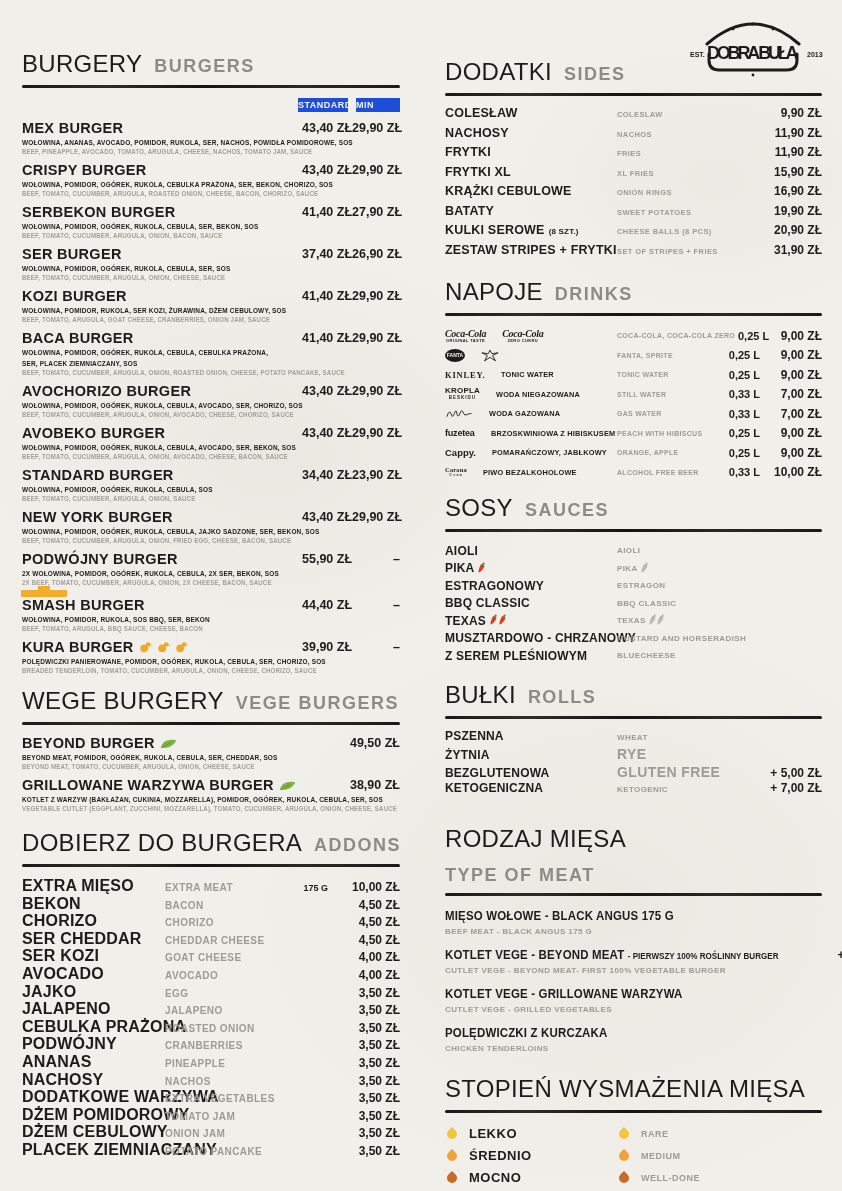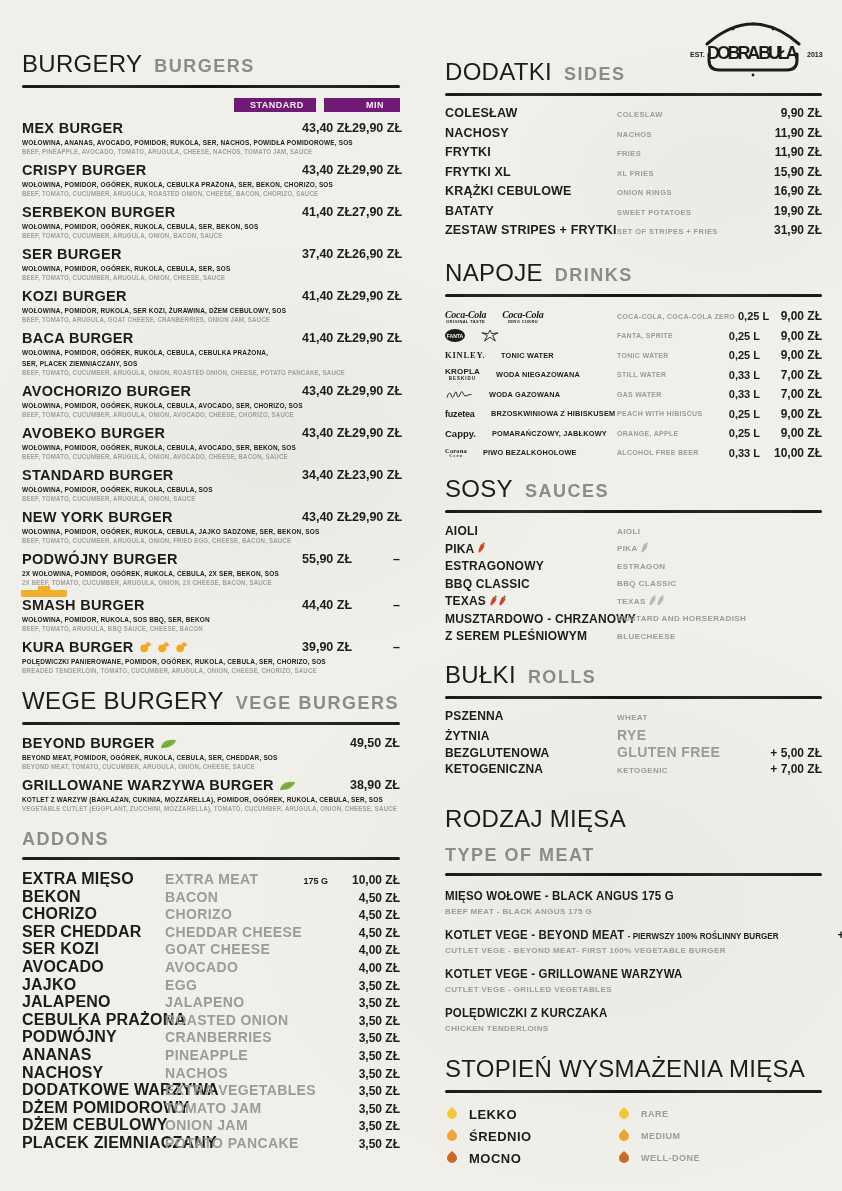--- a/index.html
+++ b/index.html
@@ -14,41 +14,41 @@
   .col-right{left:445px;top:14px;width:377px;}
 
   .sec-head{display:flex;align-items:baseline;gap:12px;white-space:nowrap;}
   .sec-pl{font-size:24px;font-weight:normal;letter-spacing:.3px;}
   .sec-en{font-size:18px;font-weight:bold;color:#8c8b86;letter-spacing:1.5px;}
   .rough{height:3px;margin:7px 0 10px;border-radius:2px;
     background:linear-gradient(90deg,#1b1a18 0%,#2e2d29 22%,#151412 48%,#2a2925 74%,#1b1a18 100%);}
 
   
   .badge-row{display:flex;justify-content:flex-end;gap:8px;margin:4px 0 8px;}
-  .badge{background:#701a75;color:#f4f3ee;font-weight:bold;font-size:9px;letter-spacing:.5px;
-         width:50px;text-align:right;padding:2px 16px;}
+  .badge{background:#1d4ed8;color:#f4f3ee;font-weight:bold;font-size:9px;letter-spacing:.5px;
+         width:50px;text-align:left;padding:2px 0;}
   .badge.min{width:44px;}
   .b-item{margin-bottom:6px;}
   .b-top{display:flex;align-items:center;line-height:16px;}
   .b-name{flex:1;display:flex;align-items:center;gap:5px;font-size:14.5px;font-weight:bold;
           letter-spacing:.3px;position:relative;white-space:nowrap;}
   .b-price{width:50px;text-align:right;font-size:12.5px;font-weight:bold;white-space:nowrap;}
   .b-price.min{width:48px;}
   .b-price.wide{width:98px;}
   .b-pl{font-size:7.6px;font-weight:bold;letter-spacing:.2px;margin-top:2px;line-height:9px;
         white-space:nowrap;transform:scaleX(.85);transform-origin:0 50%;width:max-content;}
   .b-en{font-size:7.2px;font-weight:bold;color:#a09f99;letter-spacing:.2px;margin-top:1px;line-height:8px;
         white-space:nowrap;transform:scaleX(.85);transform-origin:0 50%;width:max-content;}
   .smash-press{position:absolute;top:-7px;left:-1px;width:46px;height:7px;background:#f1ae2b;border-radius:1px;}
   .smash-press::after{content:"";position:absolute;top:-4px;left:17px;width:12px;height:4px;background:#f1ae2b;}
 
   
   .a-row{display:flex;align-items:baseline;height:17.6px;}
   .a-pl{width:143px;flex-shrink:0;font-size:16px;font-weight:bold;white-space:nowrap;letter-spacing:.2px;}
-  .a-en{flex:1;font-size:14px;font-weight:bold;color:#9c9b95;letter-spacing:.4px;white-space:nowrap;}
+  .a-en{flex:1;font-size:10px;font-weight:bold;color:#9c9b95;letter-spacing:.4px;white-space:nowrap;}
   .a-wt{font-size:9px;font-weight:bold;margin-right:12px;text-align:right;}
   .a-price{width:60px;text-align:right;font-size:12px;font-weight:bold;white-space:nowrap;}
 
   
   .s-row{display:flex;align-items:baseline;height:19.5px;}
   .s-pl{width:172px;flex-shrink:0;font-size:12.5px;font-weight:bold;white-space:nowrap;letter-spacing:.2px;
         display:flex;align-items:baseline;gap:4px;}
   .s-note{font-size:8px;font-weight:bold;}
   .s-en{flex:1;font-size:7.5px;font-weight:bold;color:#9c9b95;letter-spacing:.4px;white-space:nowrap;}
   .s-price{text-align:right;font-size:12px;font-weight:bold;white-space:nowrap;}
@@ -314,20 +314,21 @@
               <path d="M2 11 Q8 9 13 4" stroke="#5a8f2e" stroke-width="1" fill="none"></path>
             </svg>
         </span>
           <span class="b-price wide">38,90 ZŁ</span>
         </div>
       <div class="b-pl">KOTLET Z WARZYW (BAKŁAŻAN, CUKINIA, MOZZARELLA), POMIDOR, OGÓREK, RUKOLA, CEBULA, SER, SOS</div>
       <div class="b-en">VEGETABLE CUTLET (EGGPLANT, ZUCCHINI, MOZZARELLA), TOMATO, CUCUMBER, ARUGULA, ONION, CHEESE, SAUCE</div>
     </div>
 
     <div class="sec-head mt-md">
+      <span class="sec-pl">DOBIERZ DO BURGERA</span>
       <span class="sec-en">ADDONS</span>
     </div>
     <div class="rough"></div>
 
     <div class="a-row">
         <span class="a-pl">EXTRA MIĘSO</span>
         <span class="a-en">EXTRA MEAT</span>
         <span class="a-wt">175 G</span>
         <span class="a-price">10,00 ZŁ</span>
       </div>
@@ -465,20 +466,28 @@
       </div>
     <div class="s-row">
         <span class="s-pl">
           <span>BATATY</span>
         </span>
         <span class="s-en">SWEET POTATOES</span>
         <span class="s-price">19,90 ZŁ</span>
       </div>
     <div class="s-row">
         <span class="s-pl">
+          <span>KULKI SEROWE</span>
+          <span class="s-note">(8 SZT.)</span>
+        </span>
+        <span class="s-en">CHEESE BALLS (8 PCS)</span>
+        <span class="s-price">20,90 ZŁ</span>
+      </div>
+    <div class="s-row">
+        <span class="s-pl">
           <span>ZESTAW STRIPES + FRYTKI</span>
         </span>
         <span class="s-en">SET OF STRIPES + FRIES</span>
         <span class="s-price">31,90 ZŁ</span>
       </div>
 
     <div class="sec-head mt-md">
       <span class="sec-pl">NAPOJE</span>
       <span class="sec-en">DRINKS</span>
     </div>

